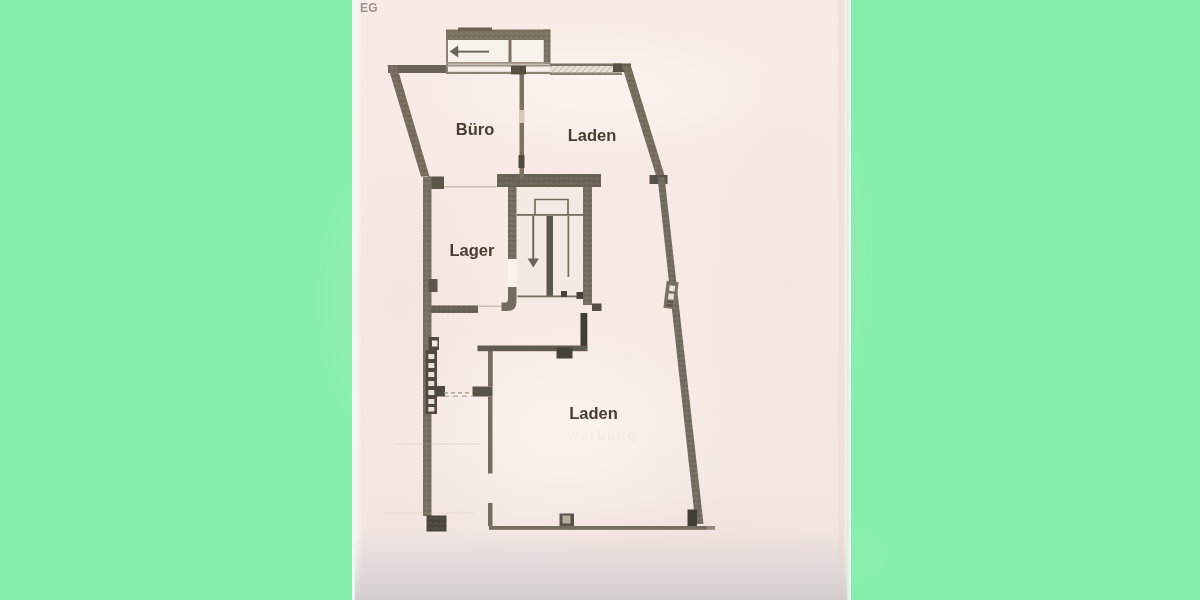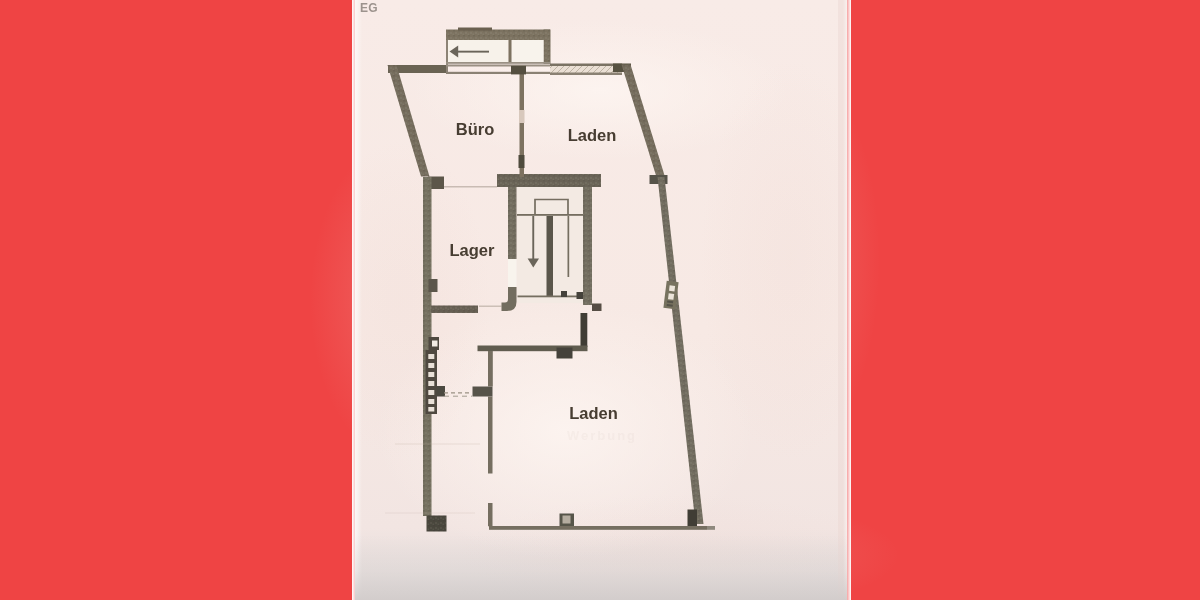--- a/index.html
+++ b/index.html
@@ -1,16 +1,16 @@
 <!DOCTYPE html>
 <html><head>
 <meta charset="utf-8">
 <style>
   html,body{margin:0;padding:0;background:#ffffff;}
-  #page{position:relative;width:1200px;height:600px;background:#ef4444;overflow:hidden;
+  #page{position:relative;width:1200px;height:600px;background:#86efac;overflow:hidden;
         font-family:"Liberation Sans", sans-serif;}
   svg{position:absolute;left:0;top:0;}
 </style>
 </head>
 <body>
 <div id="page">
 <svg width="1200" height="600" viewBox="0 0 1200 600">
 <defs>
   <linearGradient id="scanbg" x1="0" y1="0" x2="0" y2="1">
     <stop offset="0" stop-color="#f8ebe7"></stop>

